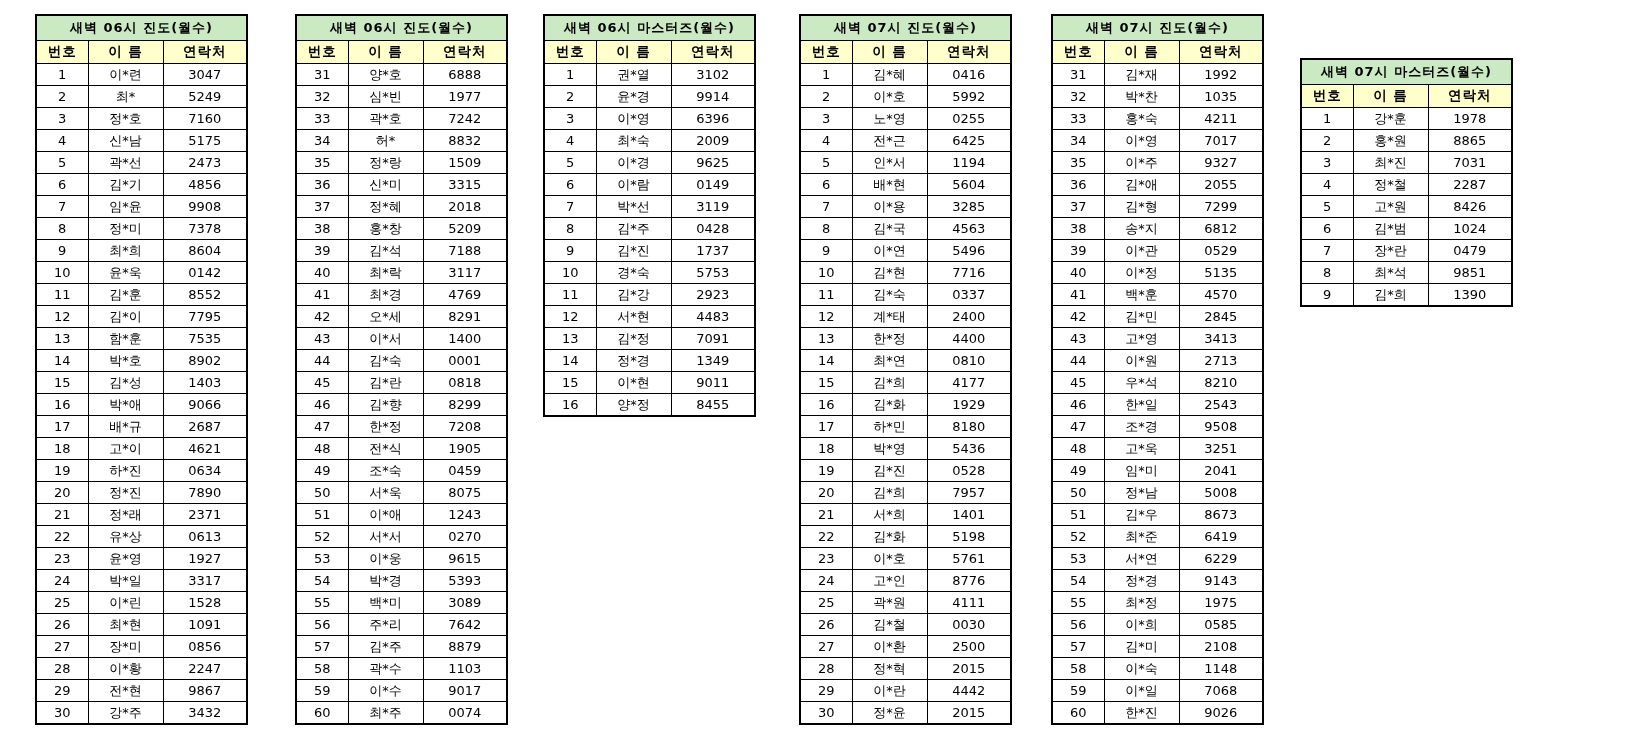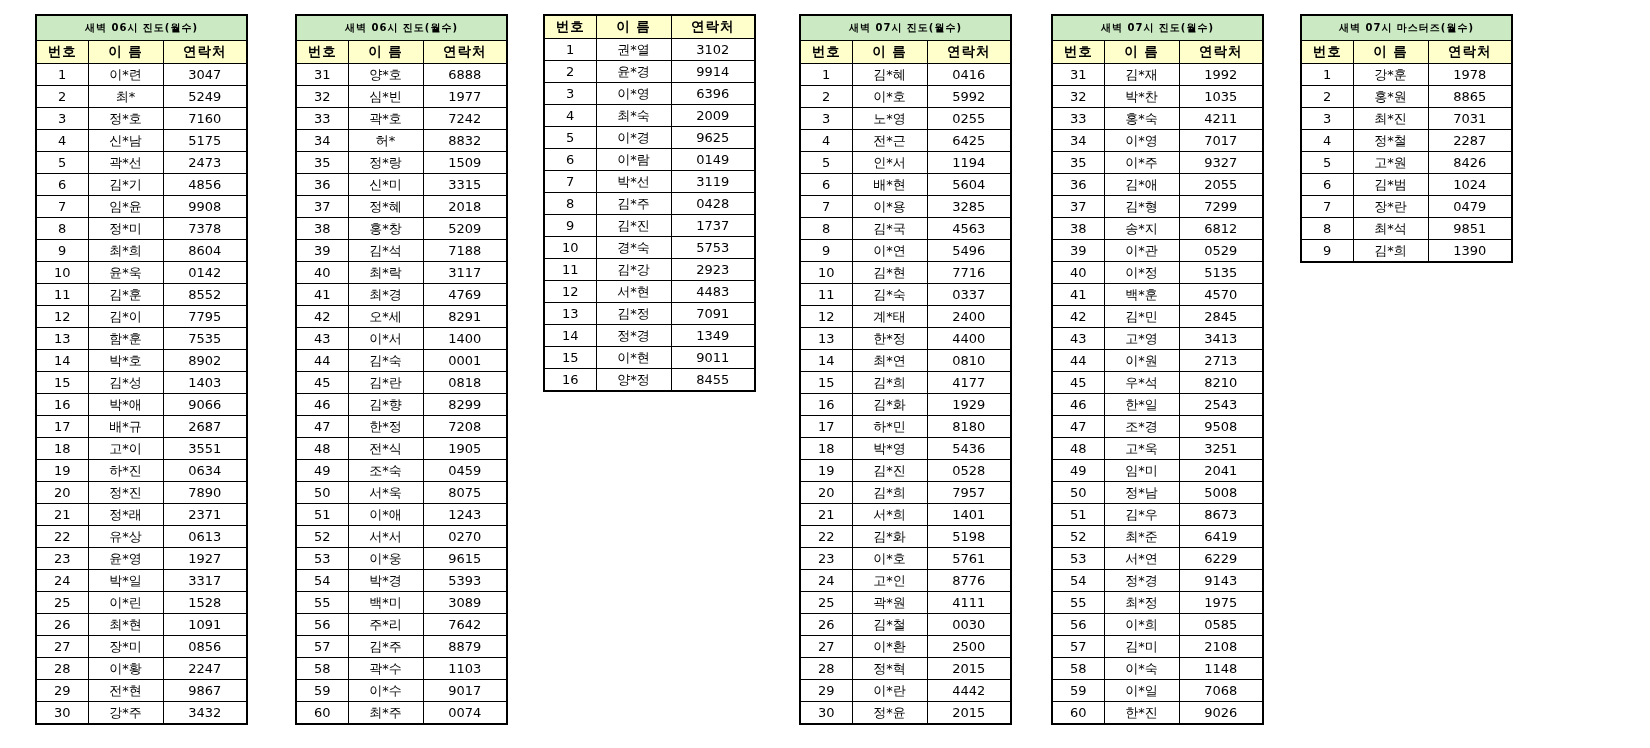--- a/index.html
+++ b/index.html
@@ -17,40 +17,40 @@
     color:var(--text);
     position:relative;
     overflow:hidden;
   }
   .table-slot{position:absolute;top:14px;}
   .table-slot:nth-child(1){left:35px;}
   .table-slot:nth-child(2){left:295px;}
   .table-slot:nth-child(3){left:543px;}
   .table-slot:nth-child(4){left:799px;}
   .table-slot:nth-child(5){left:1051px;}
-  .table-slot:nth-child(6){left:1300px;}
+  .table-slot:nth-child(6){left:1300px;margin-top:44px;}
 
   table.roster{
     border-collapse:collapse;
     table-layout:fixed;
     width:211px;
     border:2px solid var(--border);
   }
   table.roster th, table.roster td{
     border:1px solid var(--border);
     padding:0;
     text-align:center;
     vertical-align:middle;
     white-space:nowrap;
     overflow:hidden;
   }
   tr.title-row th{
     background:var(--title-bg);
     height:24px;
-    font-size:10px;
+    font-size:13px;
     font-weight:bold;
     letter-spacing:1px;
   }
   tr.cols-row th{
     background:var(--header-bg);
     height:22px;
     font-size:13.5px;
     font-weight:bold;
     letter-spacing:1px;
   }
@@ -166,21 +166,21 @@
             <td>9066</td>
           </tr>
           <tr>
             <td>17</td>
             <td>배*규</td>
             <td>2687</td>
           </tr>
           <tr>
             <td>18</td>
             <td>고*이</td>
-            <td>3551</td>
+            <td>4621</td>
           </tr>
           <tr>
             <td>19</td>
             <td>하*진</td>
             <td>0634</td>
           </tr>
           <tr>
             <td>20</td>
             <td>정*진</td>
             <td>7890</td>
@@ -412,20 +412,23 @@
   </div>
 
   <div class="table-slot">
     <table class="roster">
       <colgroup>
         <col class="c-no">
           <col class="c-name">
           <col class="c-contact">
       </colgroup>
       <thead>
+        <tr class="title-row">
+          <th colspan="3">새벽 06시 마스터즈(월수)</th>
+        </tr>
         <tr class="cols-row">
           <th>번호</th>
           <th>이 름</th>
           <th>연락처</th>
         </tr>
       </thead>
       <tbody>
           <tr>
             <td>1</td>
             <td>권*열</td>

